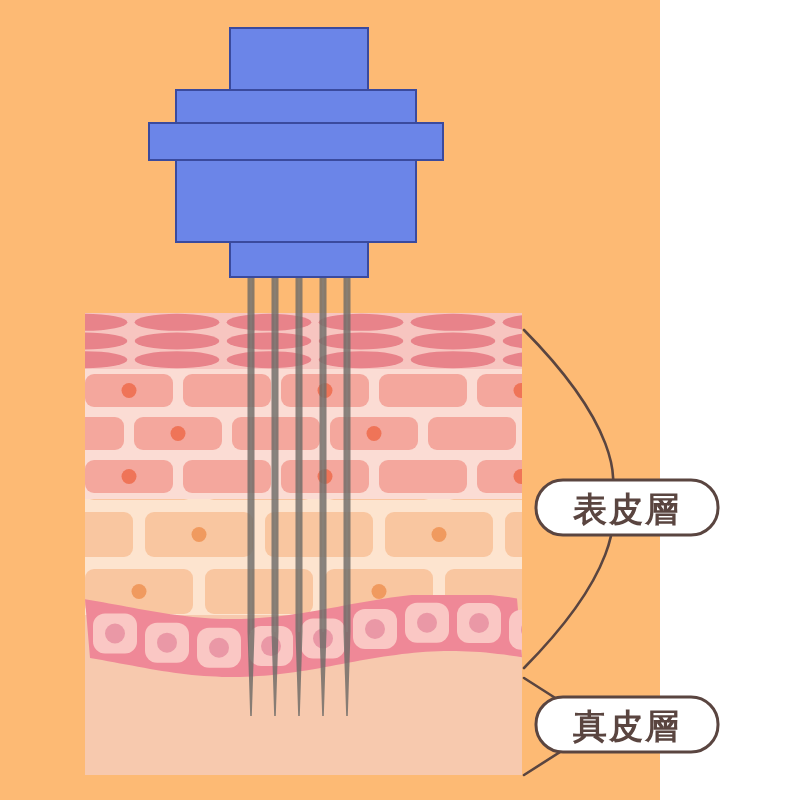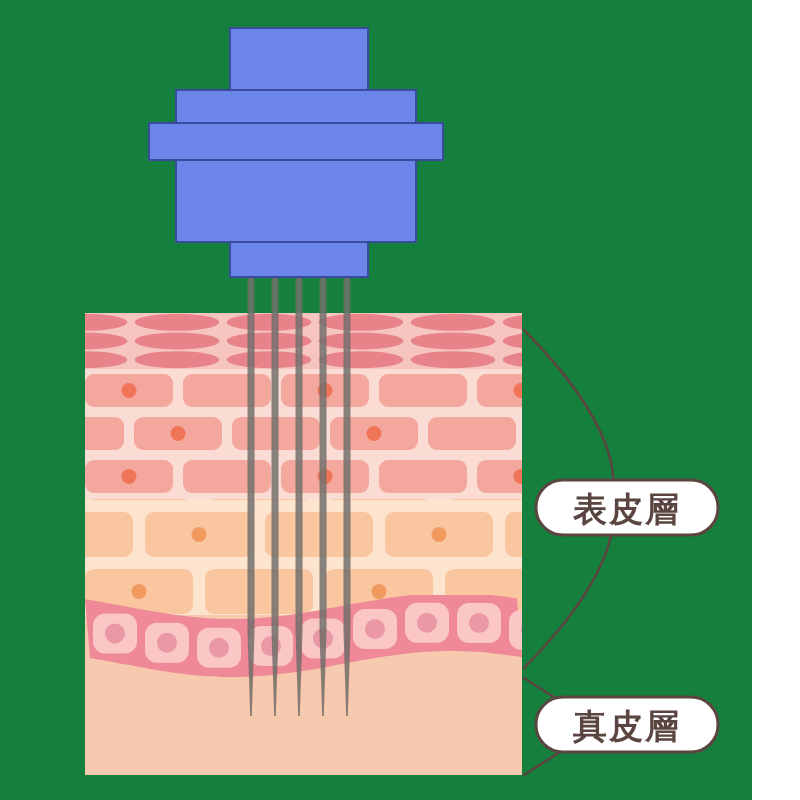--- a/index.html
+++ b/index.html
@@ -9,23 +9,23 @@
   }
   body {
     width: 800px;
     height: 800px;
     font-family: "DejaVu Sans", "Liberation Sans", sans-serif;
     overflow: hidden;
     position: relative;
   }
   #stage {
     position: relative;
-    width: 752px;
+    width: 660px;
     height: 800px;
-    background: #15803d;
+    background: #fdba74;
   }
   #stage > svg {
     position: absolute;
     top: 0;
     left: 0;
   }
   .label-text {
     font-family: "DejaVu Sans", "Liberation Sans", sans-serif;
     font-weight: bold;
     font-size: 34px;

